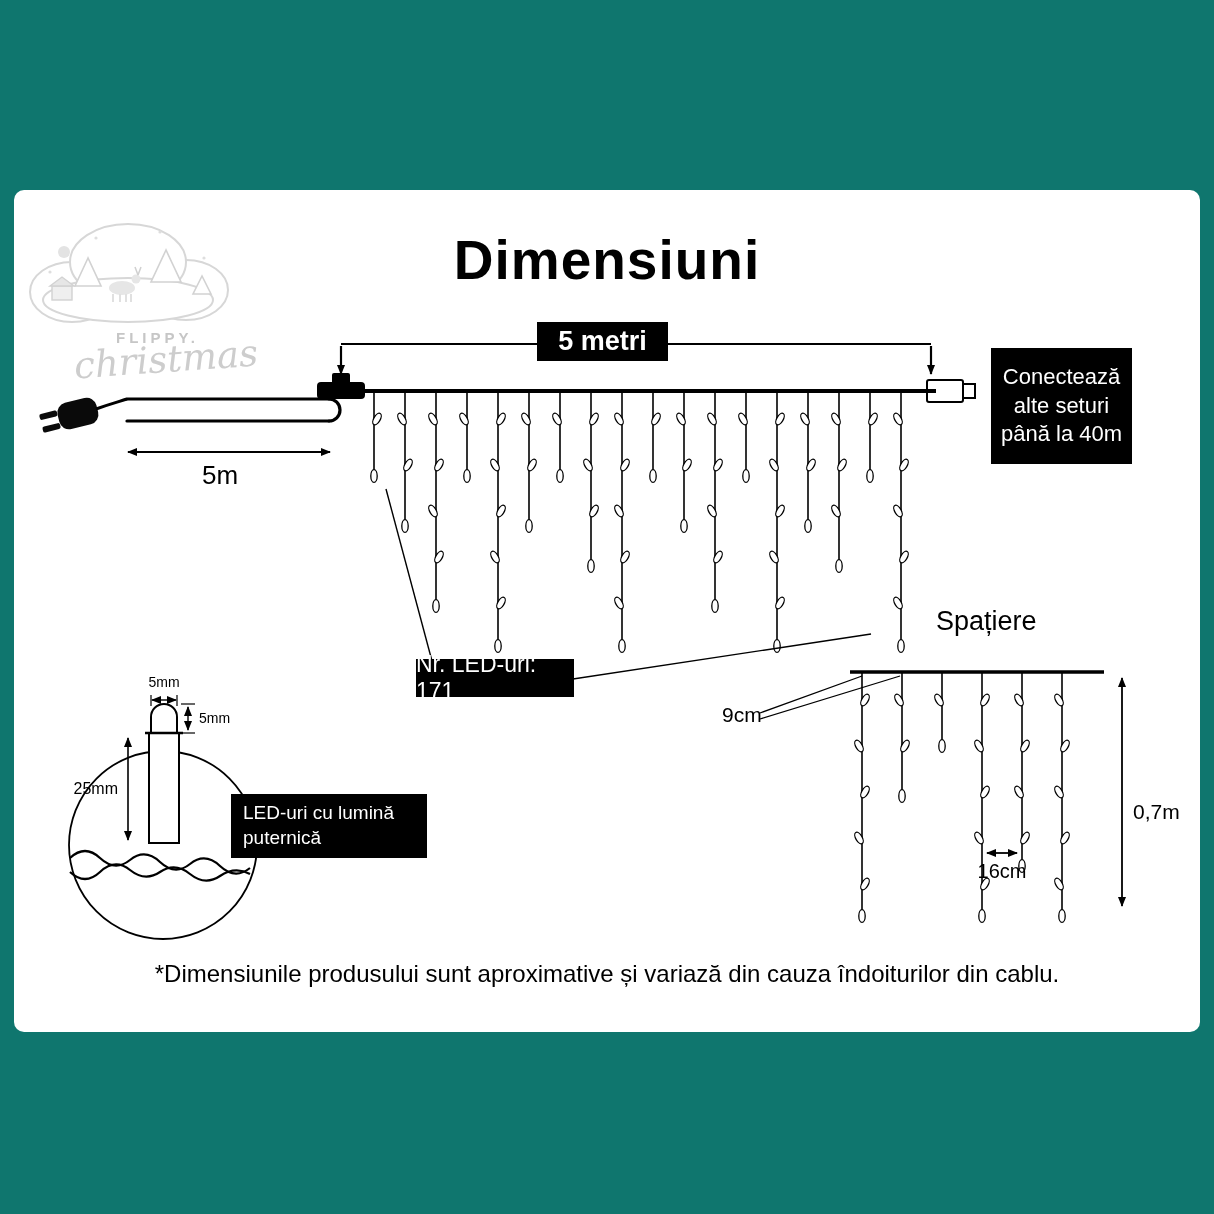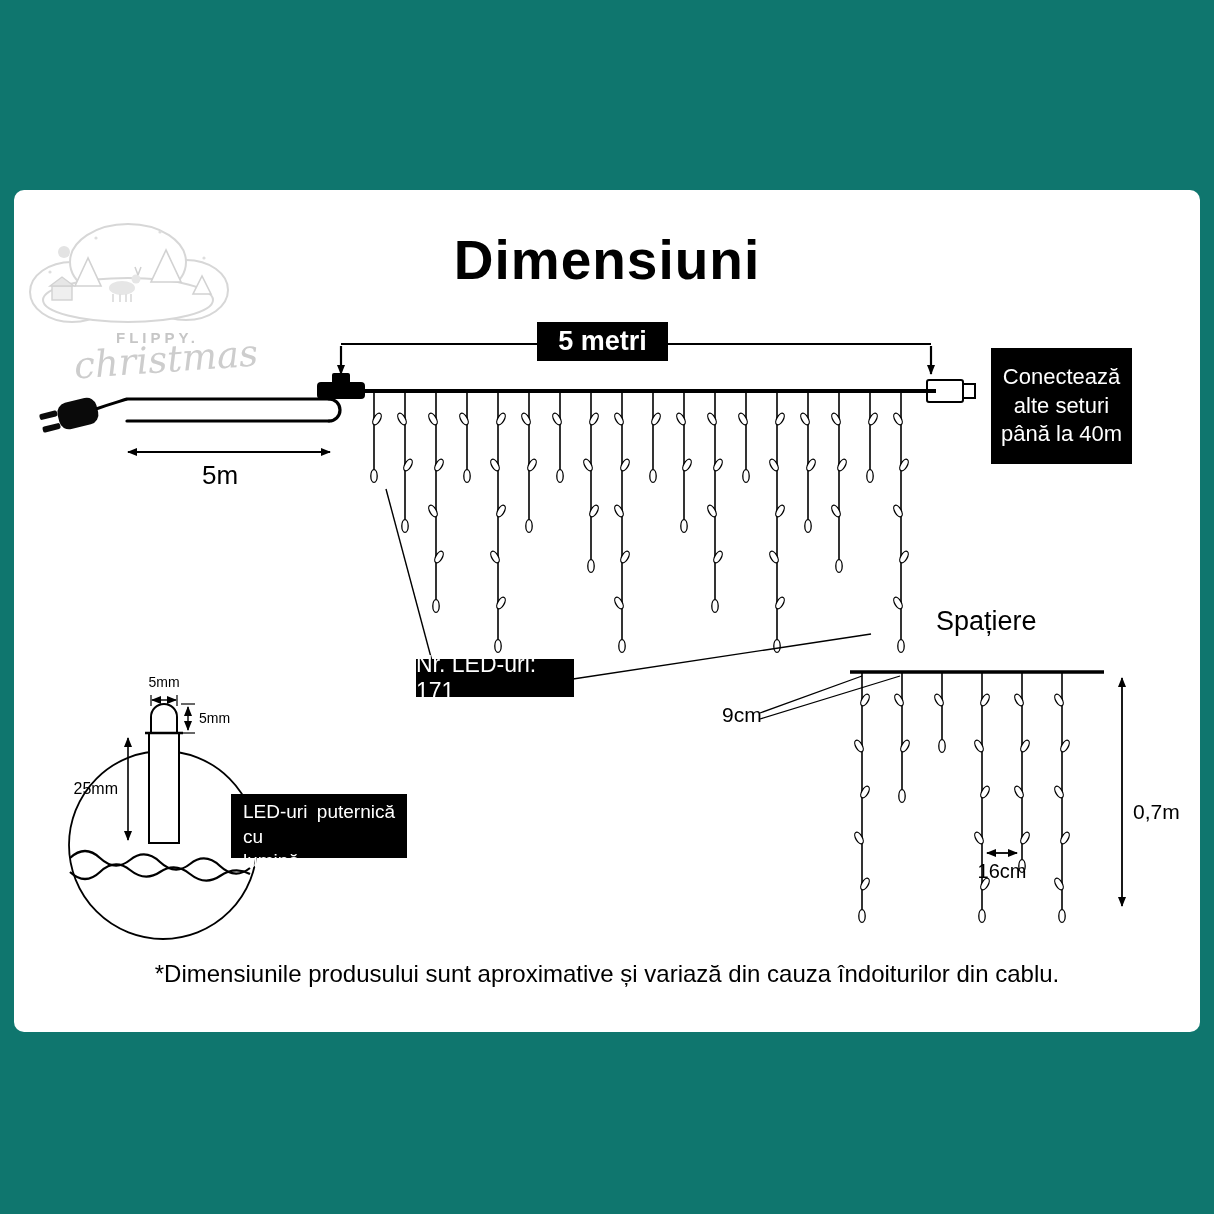--- a/index.html
+++ b/index.html
@@ -7,21 +7,21 @@
   body { font-family:"Liberation Sans",sans-serif; background:#ababab; color:#000; }
   .canvas { position:relative; width:1214px; height:1214px; background:#0f766e; overflow:hidden; }
   .panel { position:absolute; left:14px; top:190px; width:1186px; height:842px; background:#fff; border-radius:10px; }
   #diagram { position:absolute; left:0; top:0; width:1214px; height:1214px; pointer-events:none; }
   .abs { position:absolute; }
   .t-title { left:0; right:0; top:228px; text-align:center; font-size:55px; font-weight:bold; letter-spacing:1px; }
   .badge { background:#000; color:#fff; display:flex; align-items:center; justify-content:center; }
   .b-5metri { left:537px; top:322px; width:131px; height:39px; font-size:27px; font-weight:bold; }
   .b-connect { left:991px; top:348px; width:141px; height:116px; flex-direction:column; font-size:22px; line-height:1.3; text-align:left; }
   .b-ledcount { left:416px; top:659px; width:158px; height:38px; font-size:23px; }
-  .b-lednote { left:231px; top:794px; width:176px; height:64px; flex-direction:row; align-items:flex-start; justify-content:center; padding:6px 12px; font-size:19px; line-height:1.3; text-align:left; }
+  .b-lednote { left:231px; top:794px; width:196px; height:64px; flex-direction:column; align-items:flex-start; justify-content:center; padding:6px 12px; font-size:19px; line-height:1.3; text-align:left; }
   .t-5m { left:160px; top:460px; width:120px; text-align:center; font-size:26px; }
   .t-spacing { left:936px; top:606px; font-size:27px; }
   .t-9cm { left:710px; top:703px; font-size:21px;margin-left:12px; }
   .t-16cm { left:972px; top:860px; width:60px; text-align:center; font-size:20px; }
   .t-07m { left:1133px; top:800px; font-size:21px; }
   .t-ledsize { left:54px; top:650px; font-size:26px; }
   .t-5mm-top { left:134px; top:674px; width:60px; text-align:center; font-size:14px; }
   .t-5mm-side { left:199px; top:710px; font-size:14px; }
   .t-25mm { left:58px; top:780px; width:60px; text-align:right; font-size:16px; }
   .t-footnote { left:0; right:0; top:960px; text-align:center; font-size:24px; }

